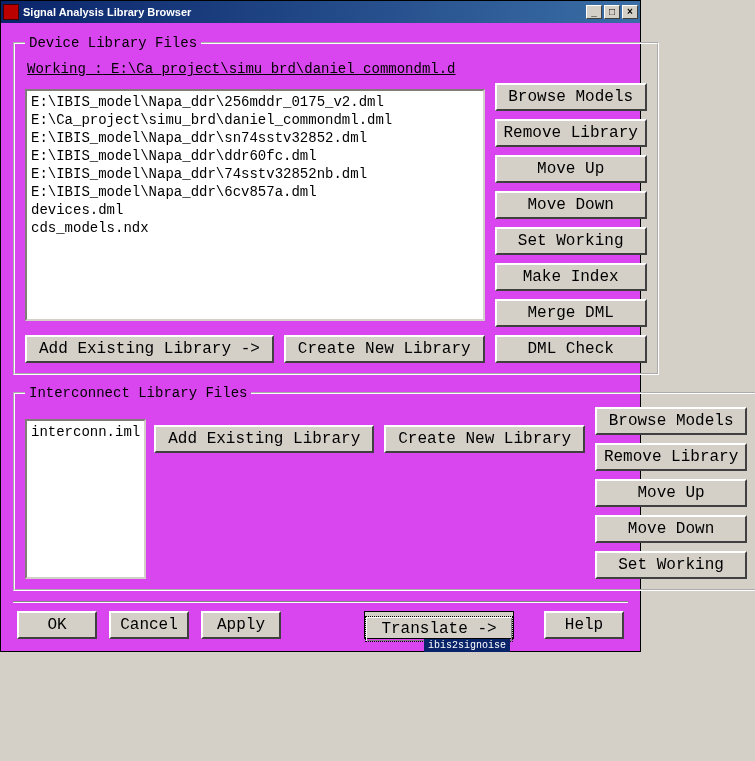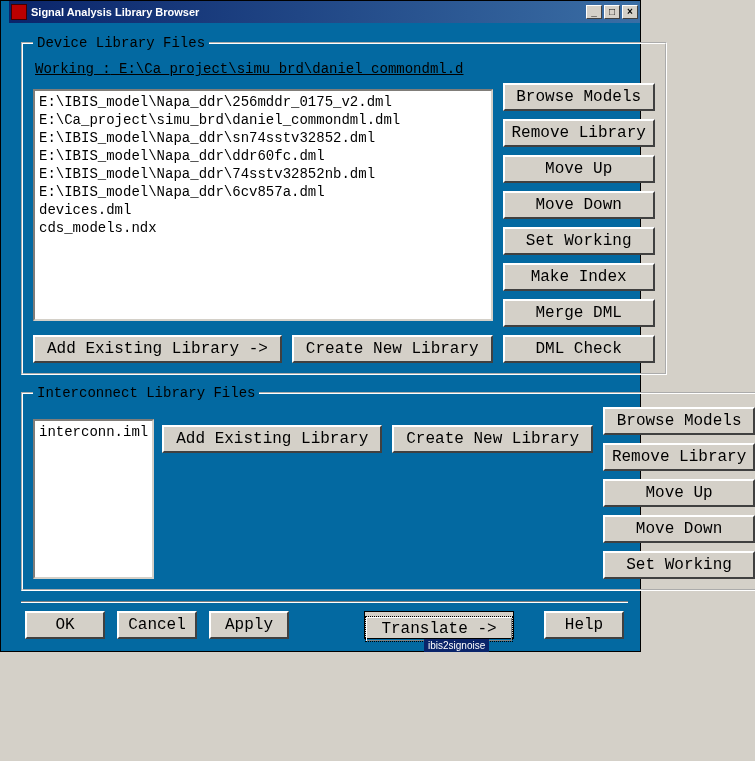--- a/index.html
+++ b/index.html
@@ -6,23 +6,22 @@
 body {
   margin: 0;
   padding: 0;
   background: #d4d0c8;
   font-family: "Courier New", monospace;
   font-size: 13px;
   color: #000;
 }
 .window {
   width: 641px;
-  background: #0369a1;
+  background: #d946ef;
   border: 1px solid #000;
-  padding-left: 8px;
 }
 .titlebar {
   background: linear-gradient(to right, #0a246a, #3a6ea5);
   color: #fff;
   height: 22px;
   display: flex;
   align-items: center;
   padding: 0 2px;
   font-family: Tahoma, sans-serif;
   font-size: 11px;
@@ -141,21 +140,21 @@
 .sep {
   height: 2px;
   border-top: 1px solid #808080;
   border-bottom: 1px solid #fff;
   margin: 4px 0;
 }
 .hint {
   position: absolute;
   background: #0a246a;
   color: #fff;
-  font-family: Liberation Sans, sans-serif;
+  font-family: Liberation Mono, monospace;
   font-size: 10px;
   padding: 1px 4px;
 }
 </style>
 </head>
 <body>
 
 <div class="window">
   <div class="titlebar">
     <span class="titlebar-icon"></span>

